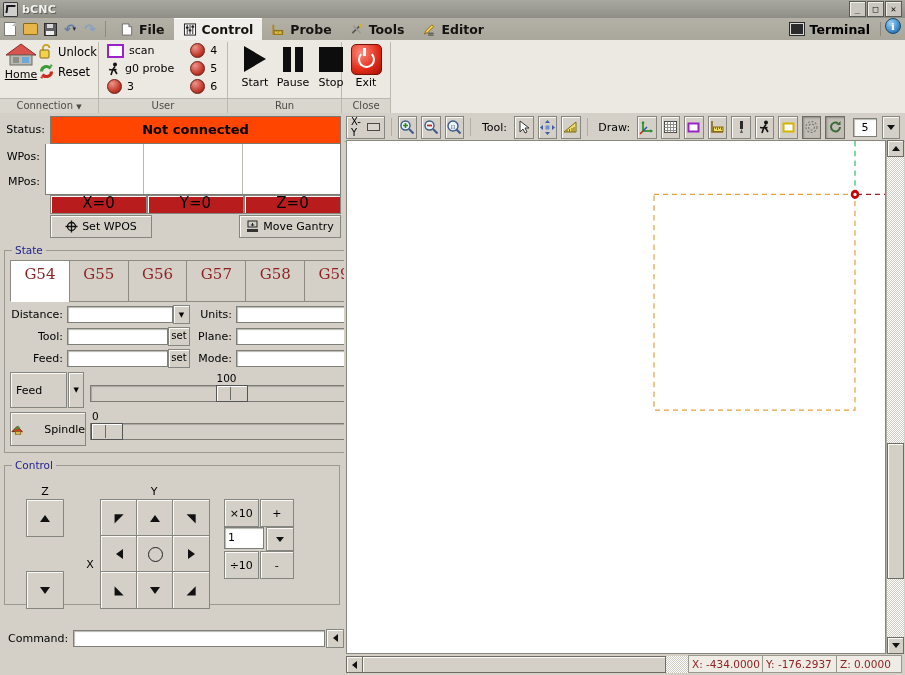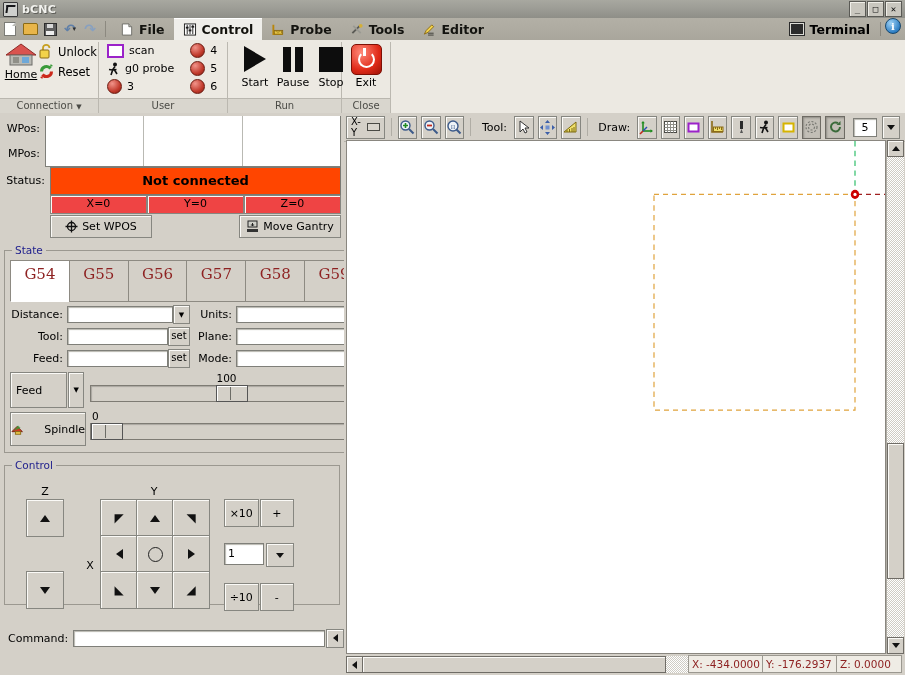--- a/index.html
+++ b/index.html
@@ -100,22 +100,22 @@
   .stlabel{width:42px;text-align:right;padding-right:5px;font-size:11px;line-height:28px;}
   .notconn{flex:1;background:#ff4500;border:1px solid #7a7a74;
     text-align:center;font-weight:bold;font-size:13px;line-height:26px;color:#000;}
   .posbox{flex:1;height:50px;background:#fff;border:1px solid #7f7f79;border-top:none;
     display:flex;}
   .posbox .cell{flex:1;border-right:1px solid #b9b9b3;}
   .posbox .cell:last-child{border-right:none;}
   .wm-labels{width:42px;}
   .wm-labels div{height:25px;line-height:25px;text-align:right;padding-right:5px;font-size:11px;}
   .zerorow{display:flex;margin-top:0;}
-  .zbtn{flex:1;height:17px;line-height:15px;text-align:center;font-size:11px;
-    background:#ef4444;border:1px solid #868680;box-shadow:inset 1px 1px 0 #fbfaf7;cursor:default;}
+  .zbtn{flex:1;height:17px;line-height:15px;text-align:center;font-size:15px;
+    background:#b91c1c;border:1px solid #868680;box-shadow:inset 1px 1px 0 #fbfaf7;cursor:default;}
   .actrow{display:flex;margin-top:1px;}
   .actbtn{height:21px;display:flex;align-items:center;justify-content:center;gap:4px;font-size:11px;
     background:#d4d0c8;border:1px solid #868680;box-shadow:inset 1px 1px 0 #fbfaf7;cursor:default;}
   .actgap{flex:1;}
 
   fieldset.grp{margin:6px 4px 0 4px;border:1px solid #9b9890;padding:4px 5px 6px 5px;position:relative;background:transparent;}
   fieldset.grp>legend{font-size:10.5px;color:#1d1d8c;padding:0 3px;margin-left:2px;}
 
   .gtabs{display:flex;}
   .gtab{flex:1;text-align:center;font-size:15px;font-family:"DejaVu Serif",serif;color:#8e2222;
@@ -152,21 +152,21 @@
   .jogwrap{display:flex;padding-top:10px;justify-content:flex-start;}
   .zcol{width:70px;display:flex;flex-direction:column;align-items:center;}
   .axlab{font-size:11px;height:14px;}
   .jbtn{width:36px;height:36px;background:#d4d0c8;border:1px solid #868680;
     box-shadow:inset 1px 1px 0 #fbfaf7;display:flex;align-items:center;justify-content:center;
     font-size:10px;cursor:default;}
   .jgap{height:34px;}
   .xlab{width:20px;display:flex;align-items:center;justify-content:center;font-size:11px;}
   .pad{display:grid;grid-template-columns:repeat(3,36px);grid-auto-rows:36px;}
   .circle{width:13px;height:13px;border:1px solid #222;border-radius:50%;}
-  .stepcol{width:70px;margin-left:16px;display:flex;flex-direction:column;gap:16px;}
+  .stepcol{width:70px;margin-left:16px;display:flex;flex-direction:column;gap:0;}
   .steprow{display:flex;}
   .sbtn{height:26px;background:#d4d0c8;border:1px solid #868680;
     box-shadow:inset 1px 1px 0 #fbfaf7;display:flex;align-items:center;justify-content:center;
     font-size:11px;cursor:default;}
   .sinput{flex:1;height:20px;background:#fff;border:1px solid #7f7f79;
     box-shadow:inset 1px 1px 1px #b9b7b0;font-size:11px;padding:0 3px;line-height:20px;}
 
   .cmdbar{position:absolute;left:0;bottom:26px;width:344px;height:22px;display:flex;align-items:center;}
   .cmdlab{font-size:11px;padding-left:8px;padding-right:5px;}
   .cmdinput{flex:1;height:15px;background:#fff;border:1px solid #7f7f79;
@@ -416,33 +416,33 @@
       <div class="rlabel">Close</div>
     </div>
     <div class="rdiv"></div>
     <div style="flex:1"></div>
   </div>
 
   <div class="leftpane">
 
     <div class="statgrid">
       <div class="strow">
+        <div class="stlabel">Status:</div>
+        <div class="notconn">Not connected</div>
+      </div>
+      <div class="strow">
         <div class="wm-labels">
           <div>WPos:</div>
           <div>MPos:</div>
         </div>
         <div class="posbox">
           <div class="cell"></div>
           <div class="cell"></div>
           <div class="cell"></div>
         </div>
-      </div>
-      <div class="strow">
-        <div class="stlabel">Status:</div>
-        <div class="notconn">Not connected</div>
       </div>
       <div class="strow">
         <div class="stlabel" style="line-height:17px"></div>
         <div class="zerorow" style="flex:1">
           <div class="zbtn">X=0</div>
           <div class="zbtn">Y=0</div>
           <div class="zbtn">Z=0</div>
         </div>
       </div>
       <div class="strow">

